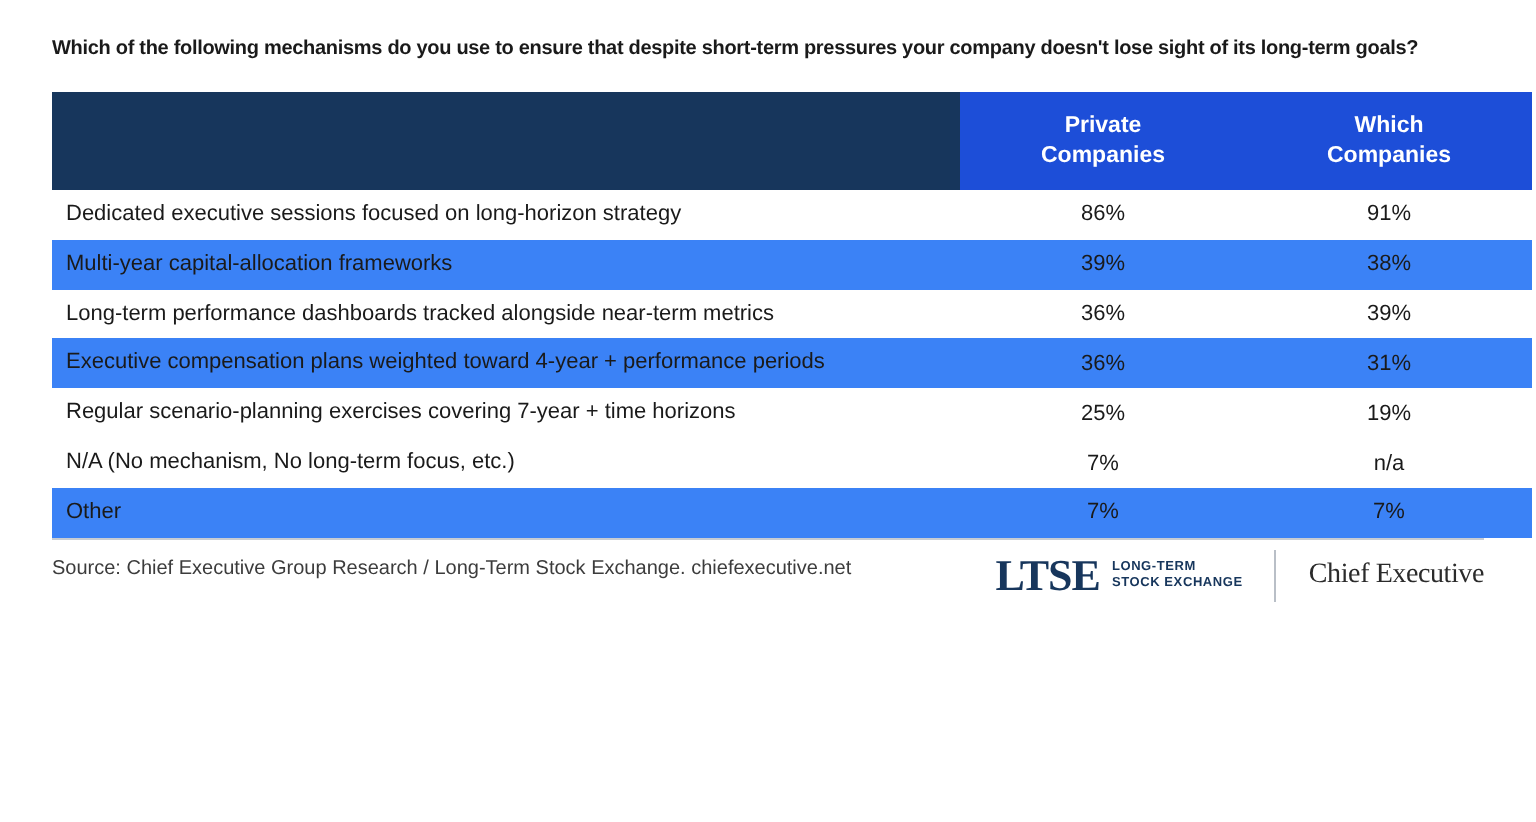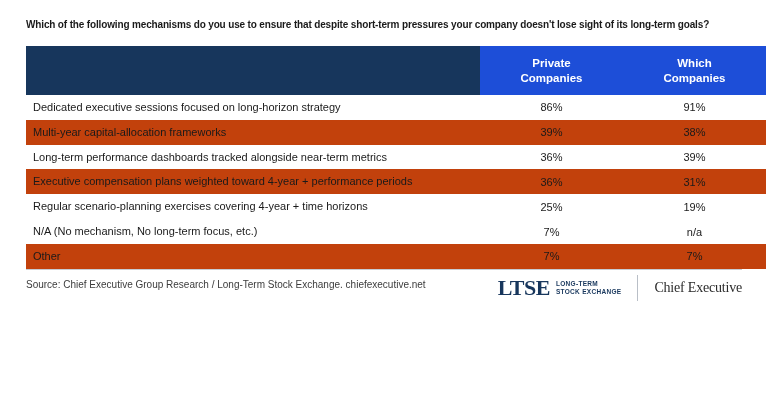--- a/index.html
+++ b/index.html
@@ -65,21 +65,21 @@
     padding-right: 10px;
     line-height: 1.35;
   }
   table.survey td.val {
     text-align: center;
   }
   table.survey tr.odd td {
     background: #ffffff;
   }
   table.survey tr.even td {
-    background: #c2410c;
+    background: #3b82f6;
   }
   .rule {
     width: 716px;
     height: 1px;
     background: #c7ccd3;
     margin-top: 0;
   }
   .footnotes {
     margin-top: 9px;
     width: 716px;
@@ -173,21 +173,21 @@
         <td class="label">Long-term performance dashboards tracked alongside near-term metrics</td>
         <td class="val">36%</td>
         <td class="val">39%</td>
       </tr>
       <tr class="even">
         <td class="label">Executive compensation plans weighted toward 4-year + performance periods</td>
         <td class="val">36%</td>
         <td class="val">31%</td>
       </tr>
       <tr class="odd">
-        <td class="label">Regular scenario-planning exercises covering 4-year + time horizons</td>
+        <td class="label">Regular scenario-planning exercises covering 7-year + time horizons</td>
         <td class="val">25%</td>
         <td class="val">19%</td>
       </tr>
       <tr class="odd">
         <td class="label">N/A (No mechanism, No long-term focus, etc.)</td>
         <td class="val">7%</td>
         <td class="val">n/a</td>
       </tr>
       <tr class="even">
         <td class="label">Other</td>

